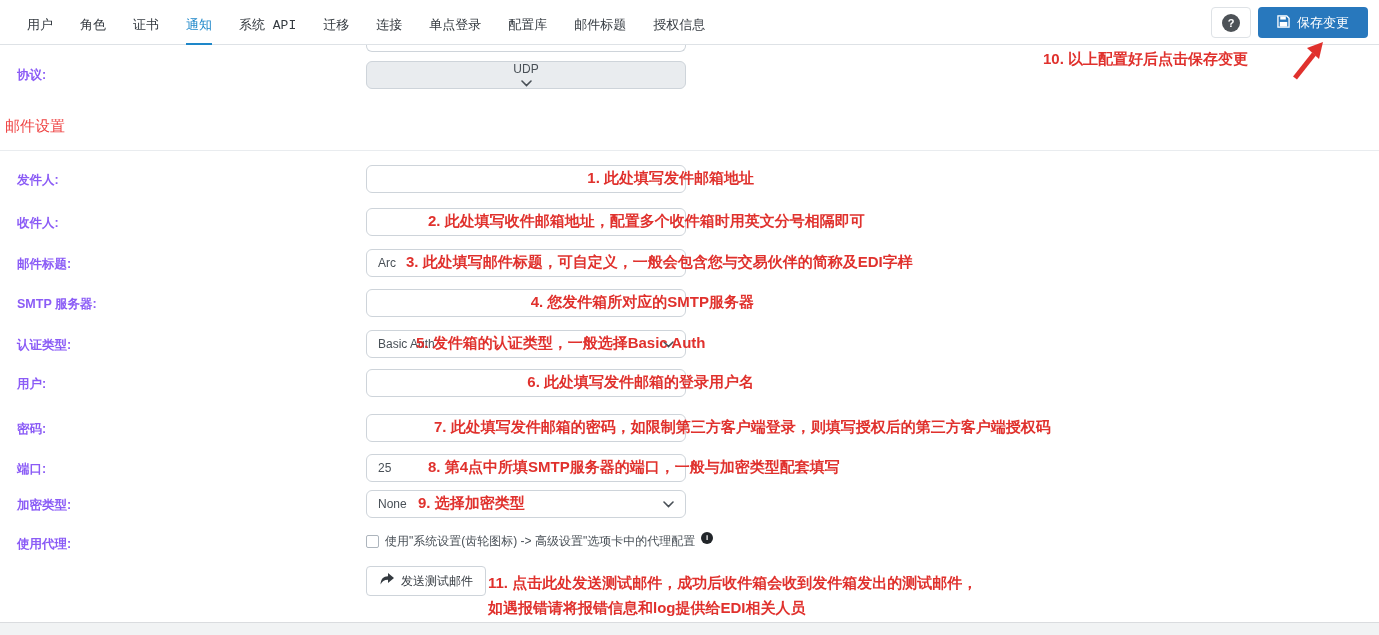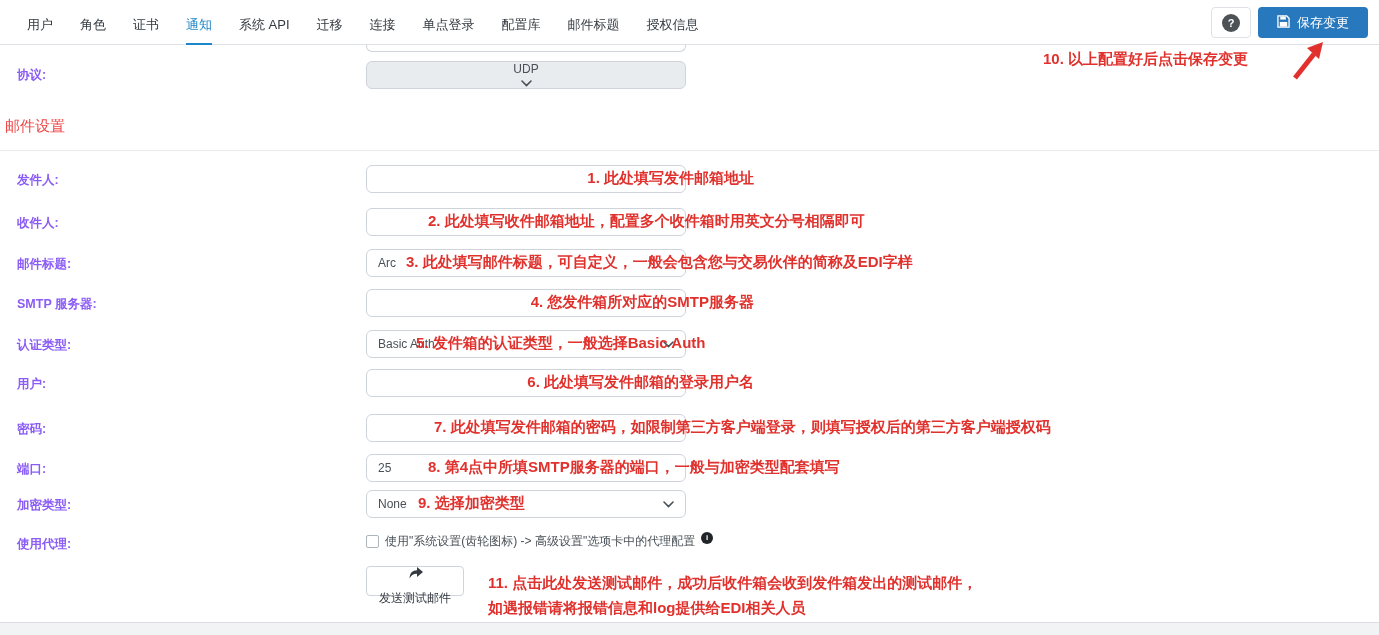--- a/index.html
+++ b/index.html
@@ -5,21 +5,21 @@
   * { margin:0; padding:0; box-sizing:border-box; }
   html,body { background:#fff; }
   body { font-family:"Liberation Sans","DejaVu Sans",sans-serif; }
   .stage { position:relative; width:1379px; height:635px; background:#fff; overflow:hidden; }
 
   
   .tabbar { position:absolute; top:0; left:0; right:0; height:45px; background:#fff;
             border-bottom:1px solid #dee2e6; z-index:10; }
   .tabs { position:absolute; left:27px; top:0; height:45px; display:flex; gap:27px; align-items:stretch; }
   .tab { display:flex; align-items:center; font-size:13px; color:#343a40; cursor:pointer;
-         border-bottom:2px solid transparent; padding-top:6px; white-space:nowrap; }
+         border-bottom:2px solid transparent; padding-top:6px; white-space:nowrap;font-family:Liberation Mono, monospace; }
   .tab.active { color:#1e87c9; border-bottom-color:#1e87c9; }
   .hdr-actions { position:absolute; right:11px; top:7px; display:flex; gap:7px; }
   .help-btn { width:40px; height:31px; border:1px solid #dee2e6; border-radius:4px; background:#fff;
               display:flex; align-items:center; justify-content:center; cursor:pointer; }
   .help-circle { width:18px; height:18px; border-radius:50%; background:#4d5257; color:#fff;
                  font-size:11px; font-weight:bold; display:flex; align-items:center; justify-content:center; }
   .save-btn { height:31px; min-width:110px; padding:0 14px; border:none; border-radius:4px;
               background:#2878bd; color:#fff; font-size:13px; display:flex; gap:7px;
               align-items:center; justify-content:center; cursor:pointer;
               font-family:"Liberation Sans","DejaVu Sans",sans-serif; }
@@ -40,21 +40,21 @@
   .chk-row { position:absolute; left:366px; display:flex; align-items:center; gap:6px;
              font-size:12px; color:#495057; }
   .chk-box { width:13px; height:13px; border:1px solid #adb5bd; border-radius:2px; background:#fff; cursor:pointer; }
   .info-dot { width:12px; height:12px; border-radius:50%; background:#212529; color:#fff; font-size:8px;
               font-weight:bold; display:flex; align-items:center; justify-content:center;
               position:relative; top:-4px; }
 
   .test-btn { position:absolute; left:366px; height:30px; padding:0 12px; background:#fff;
               border:1px solid #ced4da; border-radius:4px; display:flex; align-items:center; gap:7px;
               font-size:12px; color:#343a40; cursor:pointer;
-              font-family:"Liberation Sans","DejaVu Sans",sans-serif;flex-direction:column; }
+              font-family:"Liberation Sans","DejaVu Sans",sans-serif; }
 
   
   .anno { position:absolute; color:#e0312d; font-weight:700; font-size:15px; white-space:nowrap; z-index:6; }
   .anno.center { width:388px; text-align:right; }
   .anno-block { line-height:25px; }
 
   .footer-strip { position:absolute; left:0; right:0; bottom:0; height:13px; background:#f1f3f4;
                   border-top:1px solid #dadcdf; }
 </style>
 </head>

